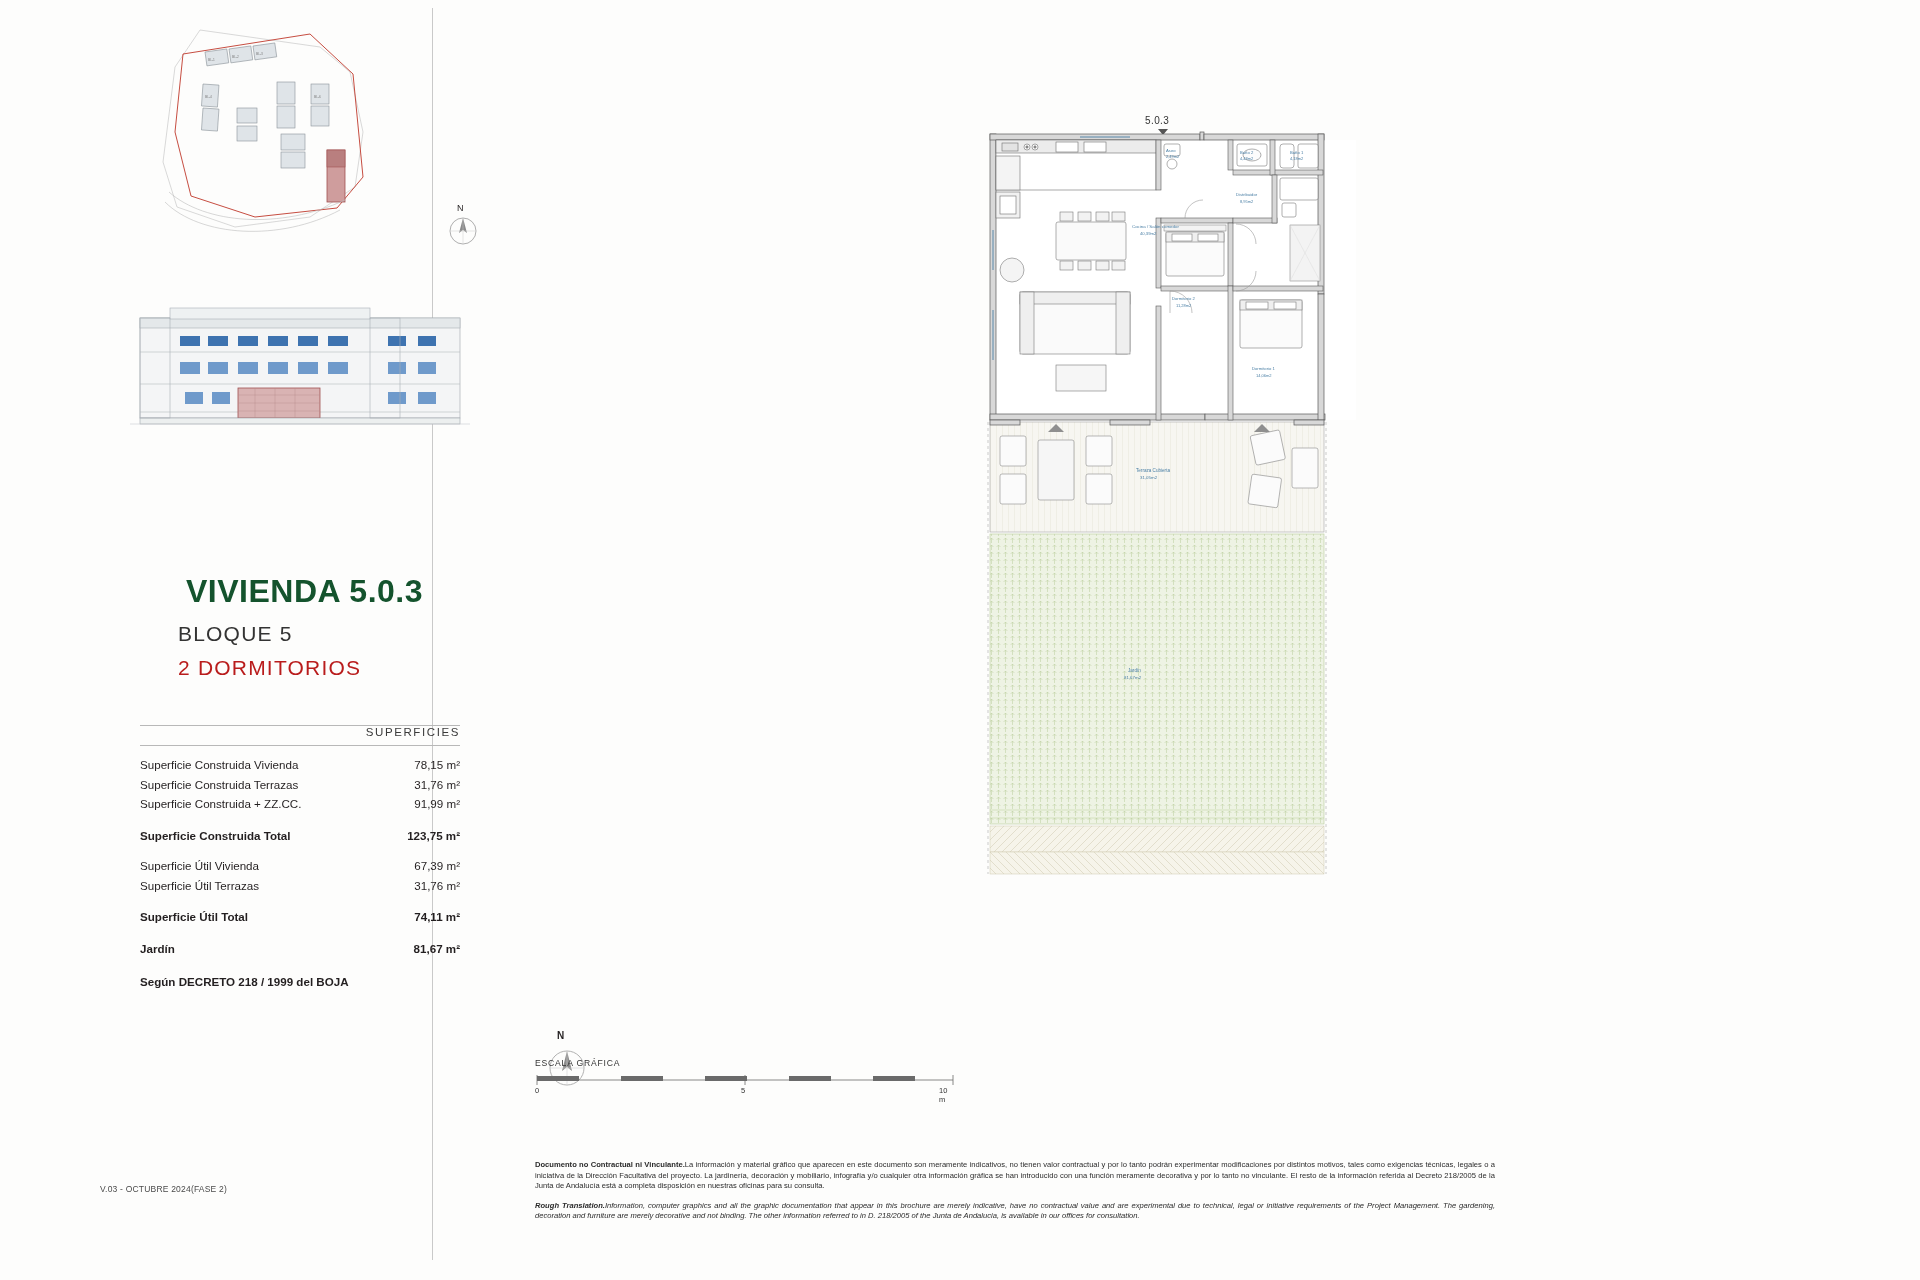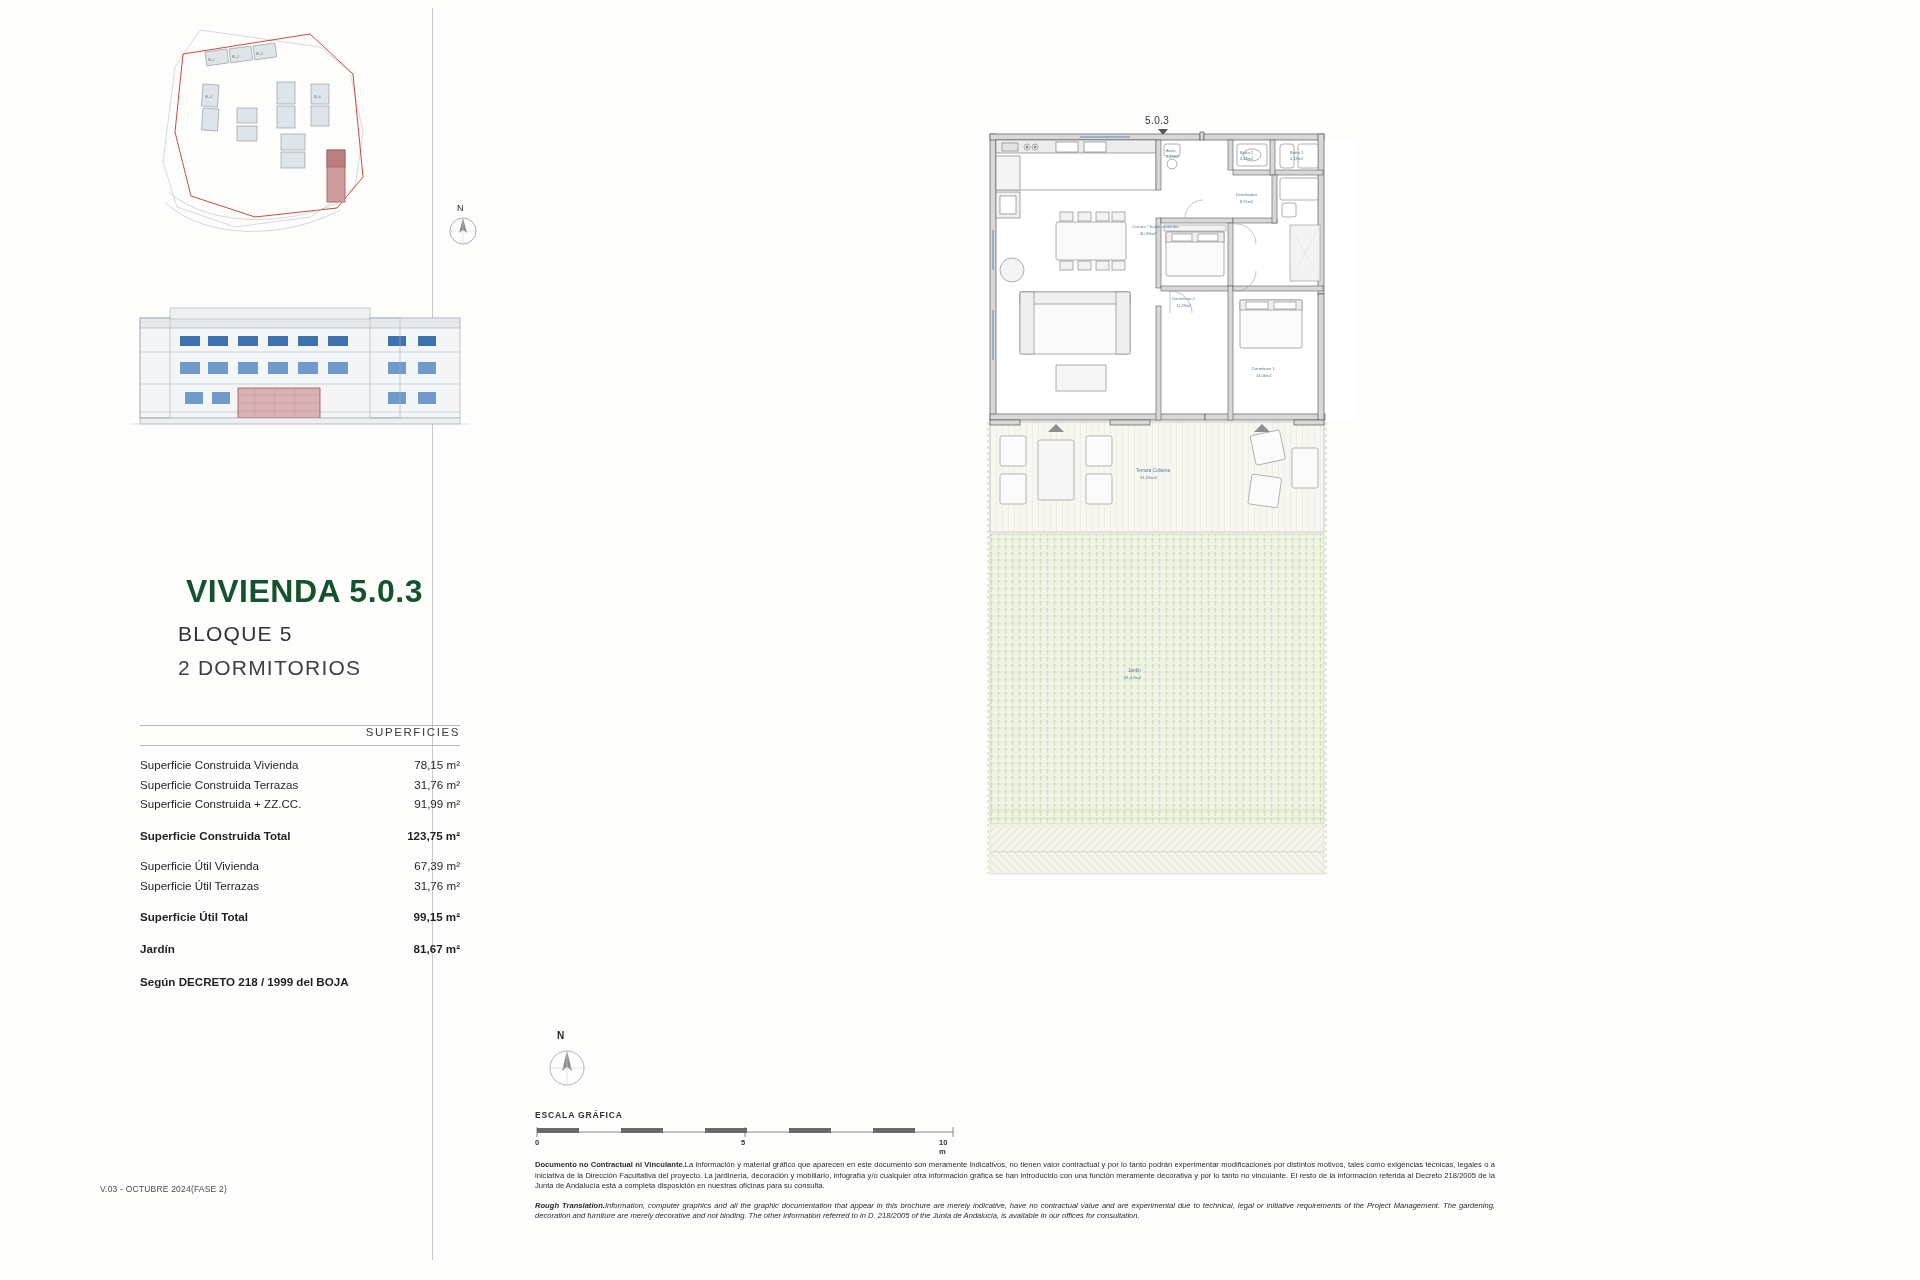--- a/index.html
+++ b/index.html
@@ -94,21 +94,21 @@
     letter-spacing: 1.2px;
     margin: 12px 0 0 0;
     font-weight: 400;
     color: #333;
   }
   .title-sub2 {
     font-size: 21px;
     letter-spacing: 1.2px;
     margin: 10px 0 0 0;
     font-weight: 400;
-    color: #404040;
+    color: #b91c1c;
   }
 
   
   .surfaces-wrap {
     position: absolute;
     left: 90px;
     top: 725px;
     width: 320px;
   }
   .surfaces-header {
@@ -187,23 +187,22 @@
   .north-big .nlabel {
     position: absolute;
     left: 12px;
     top: 0px;
     font-size: 10px;
     font-weight: bold;
   }
   .scale-block {
     position: absolute;
     left: 535px;
-    top: 1110px;
+    top: 1058px;
     width: 420px;
-    font-weight: bold;
   }
   .scale-title {
     font-size: 8.6px;
     letter-spacing: .8px;
     color: #333;
     margin-bottom: 6px;
   }
   .scale-bar {
     position: relative;
     width: 420px;
@@ -395,21 +394,21 @@
         <div class="srow">
           <span class="lbl">Superficie Útil Vivienda</span>
           <span class="val">67,39 m²</span>
         </div>
         <div class="srow">
           <span class="lbl">Superficie Útil Terrazas</span>
           <span class="val">31,76 m²</span>
         </div>
         <div class="srow bold">
           <span class="lbl">Superficie Útil Total</span>
-          <span class="val">99,15 m²</span>
+          <span class="val">74,11 m²</span>
         </div>
       </div>
 
       <div class="grp">
         <div class="srow bold">
           <span class="lbl">Jardín</span>
           <span class="val">81,67 m²</span>
         </div>
       </div>
 

